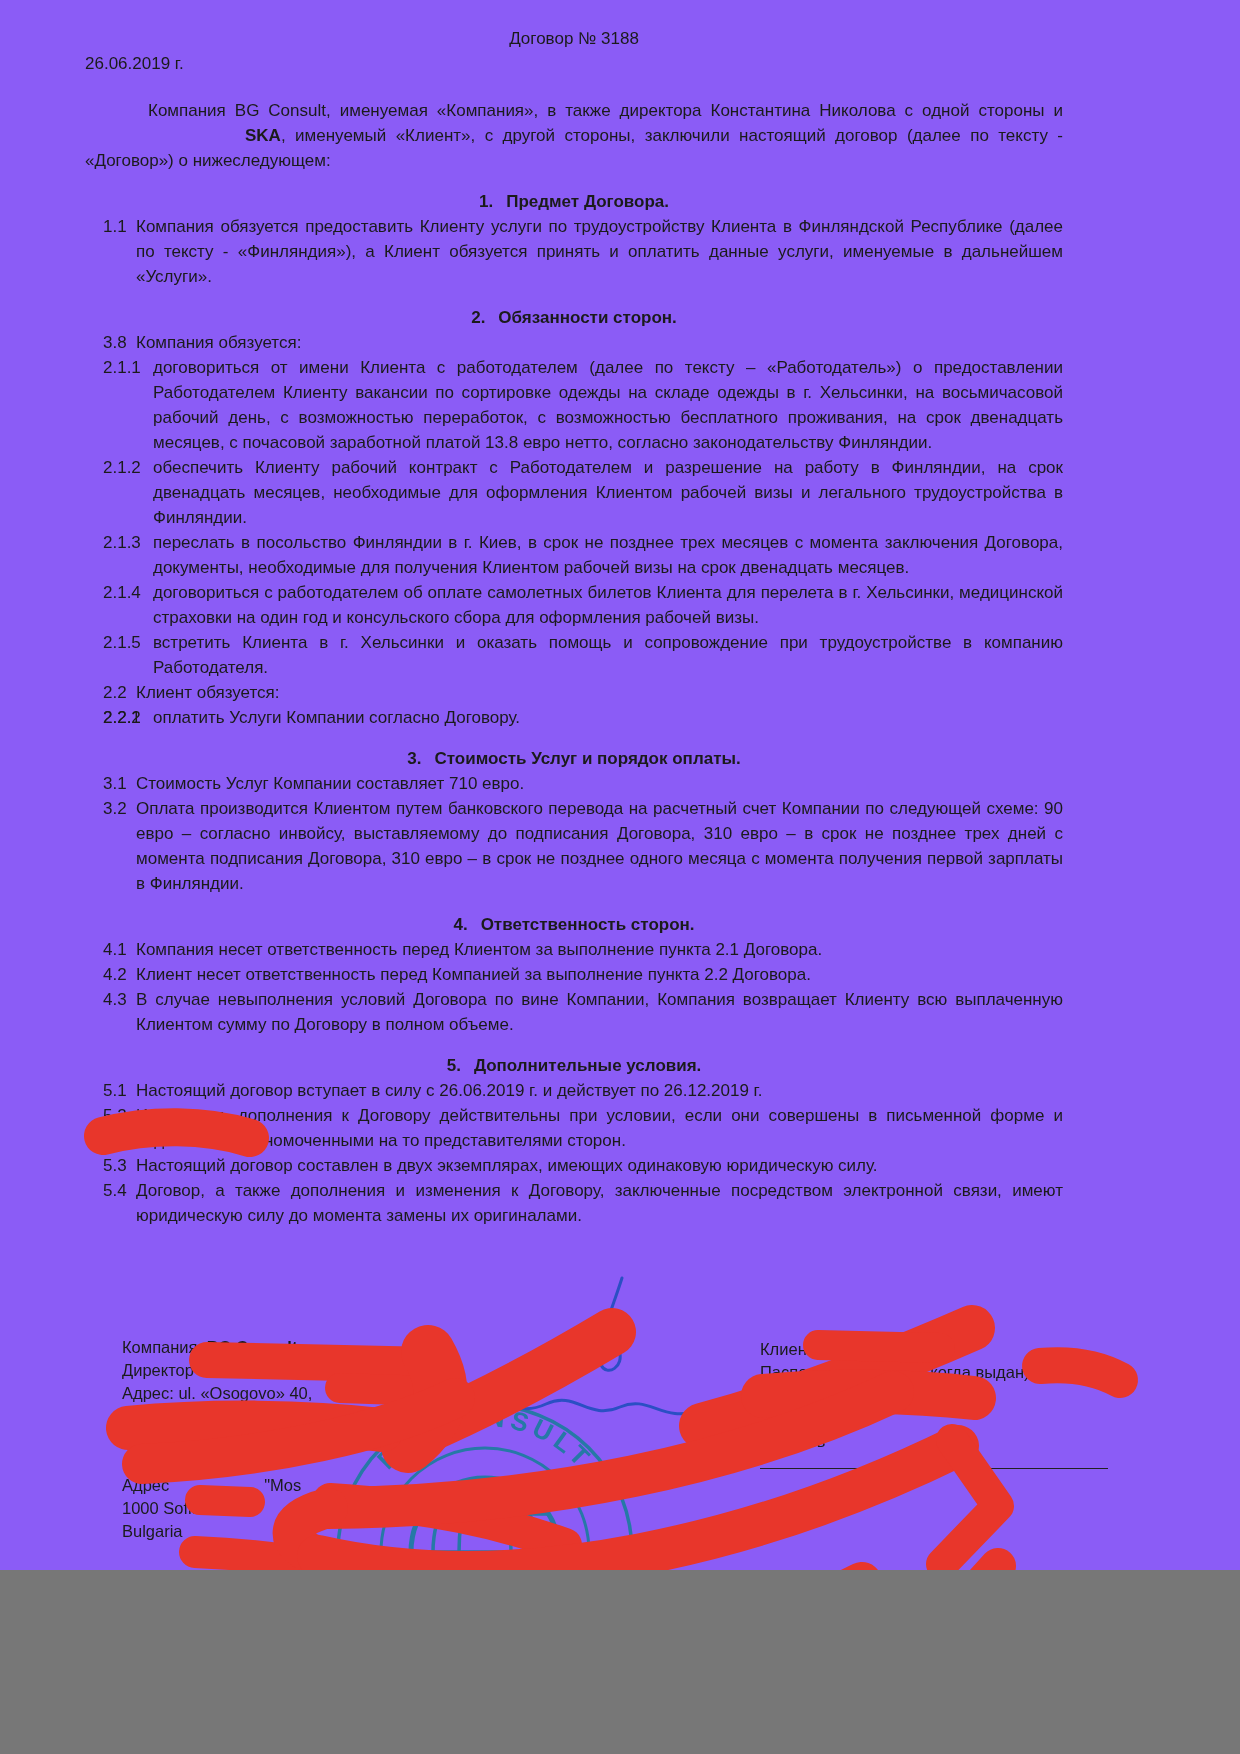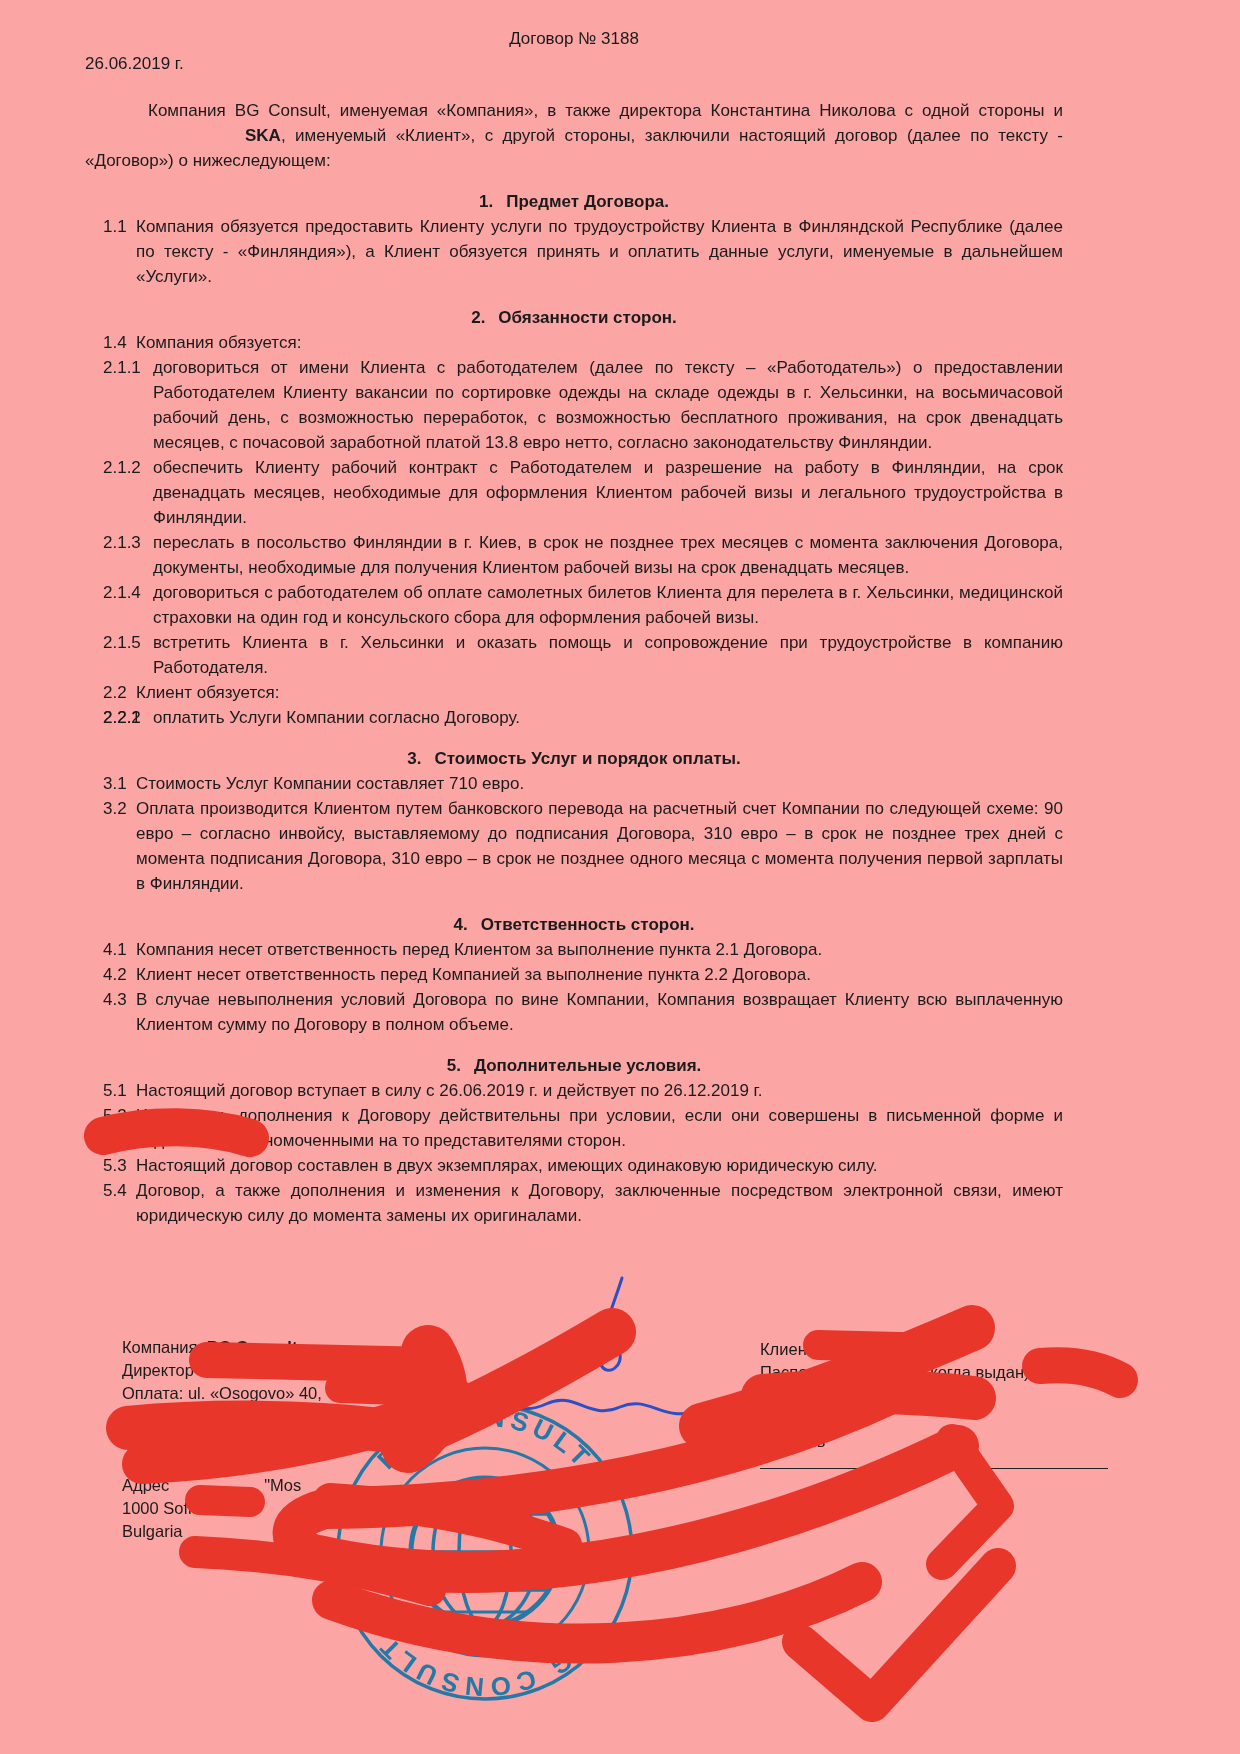--- a/index.html
+++ b/index.html
@@ -1,17 +1,17 @@
 <!DOCTYPE html>
 <html><head>
 <meta charset="utf-8">
 <style>
   html,body{margin:0;padding:0;background:#777;}
   .page{
-    position:relative;width:1240px;height:1754px;margin:0 auto;background:#fca5a5;
+    position:relative;width:1240px;height:1570px;margin:0 auto;background:#8b5cf6;
     font-family:"Liberation Sans","DejaVu Sans",sans-serif;
     font-size:17px;line-height:25px;color:#1b1b1b;overflow:hidden;
   }
   .content{padding:26px 177px 0 85px;}
   .doc-title{text-align:center;}
   .doc-date{text-align:left;}
   .intro{margin:22px 0 0 0;text-indent:63px;text-align:justify;}
   .name-spacer{display:inline-block;width:160px;}
   .sec-head{margin:16px 0 0 0;text-align:center;font-weight:bold;}
   .sec-head .h-num{margin-right:13px;}
@@ -49,21 +49,21 @@
 
     <p class="intro"><span>Компания BG Consult, именуемая «Компания», в также директора Константина Николова с одной стороны и</span><span class="name-spacer"></span><span class="b">SKA</span><span>, именуемый «Клиент», с другой стороны, заключили настоящий договор (далее по тексту - «Договор») о нижеследующем:</span></p>
 
     <div class="sec-head"><span class="h-num">1.</span><span>Предмет Договора.</span></div>
     <div class="items">
       <div class="item lvl2"><span class="num">1.1</span><span>Компания обязуется предоставить Клиенту услуги по трудоустройству Клиента в Финляндской Республике (далее по тексту - «Финляндия»), а Клиент обязуется принять и оплатить данные услуги, именуемые в дальнейшем «Услуги».</span></div>
     </div>
 
     <div class="sec-head"><span class="h-num">2.</span><span>Обязанности сторон.</span></div>
     <div class="items">
-      <div class="item lvl2"><span class="num">1.4</span><span>Компания обязуется:</span></div>
+      <div class="item lvl2"><span class="num">3.8</span><span>Компания обязуется:</span></div>
       <div class="item lvl3"><span class="num">2.1.1</span><span>договориться от имени Клиента с работодателем (далее по тексту – «Работодатель») о предоставлении Работодателем Клиенту вакансии по сортировке одежды на складе одежды в г. Хельсинки, на восьмичасовой рабочий день, с возможностью переработок, с возможностью бесплатного проживания, на срок двенадцать месяцев, с почасовой заработной платой 13.8 евро нетто, согласно законодательству Финляндии.</span></div>
       <div class="item lvl3"><span class="num">2.1.2</span><span>обеспечить Клиенту рабочий контракт с Работодателем и разрешение на работу в Финляндии, на срок двенадцать месяцев, необходимые для оформления Клиентом рабочей визы и легального трудоустройства в Финляндии.</span></div>
       <div class="item lvl3"><span class="num">2.1.3</span><span>переслать в посольство Финляндии в г. Киев, в срок не позднее трех месяцев с момента заключения Договора, документы, необходимые для получения Клиентом рабочей визы на срок двенадцать месяцев.</span></div>
       <div class="item lvl3"><span class="num">2.1.4</span><span>договориться с работодателем об оплате самолетных билетов Клиента для перелета в г. Хельсинки, медицинской страховки на один год и консульского сбора для оформления рабочей визы.</span></div>
       <div class="item lvl3"><span class="num">2.1.5</span><span>встретить Клиента в г. Хельсинки и оказать помощь и сопровождение при трудоустройстве в компанию Работодателя.</span></div>
       <div class="item lvl2"><span class="num">2.2</span><span>Клиент обязуется:</span></div>
       <div class="item lvl3"><span class="num">2.2.1</span></div>
       <div class="item lvl3"><span class="num">2.2.2</span><span>оплатить Услуги Компании согласно Договору.</span></div>
     </div>
 
@@ -86,21 +86,21 @@
       <div class="item lvl2"><span class="num">5.2</span><span>Изменения, дополнения к Договору действительны при условии, если они совершены в письменной форме и подписаны уполномоченными на то представителями сторон.</span></div>
       <div class="item lvl2"><span class="num">5.3</span><span>Настоящий договор составлен в двух экземплярах, имеющих одинаковую юридическую силу.</span></div>
       <div class="item lvl2"><span class="num">5.4</span><span>Договор, а также дополнения и изменения к Договору, заключенные посредством электронной связи, имеют юридическую силу до момента замены их оригиналами.</span></div>
     </div>
   </div>
 
   <div class="sig">
     <div class="sig-company">
       <div><span>Компания:</span> <span class="b">BG Consult</span></div>
       <div>Директор</div>
-      <div><span>Оплата: ul. «Osogovo» 40,</span><span class="frag-gap1"></span><span>a.</span></div>
+      <div><span>Адрес: ul. «Osogovo» 40,</span><span class="frag-gap1"></span><span>a.</span></div>
       <div class="b">Банковские реквизиты:</div>
       <div>
           <span class="bank-frag">00000943</span>
         </div>
       <div class="blank"></div>
       <div><span>Адрес</span><span class="frag-gap2"></span><span>"Mos</span></div>
       <div>1000 Sofia</div>
       <div>Bulgaria</div>
     </div>
 

